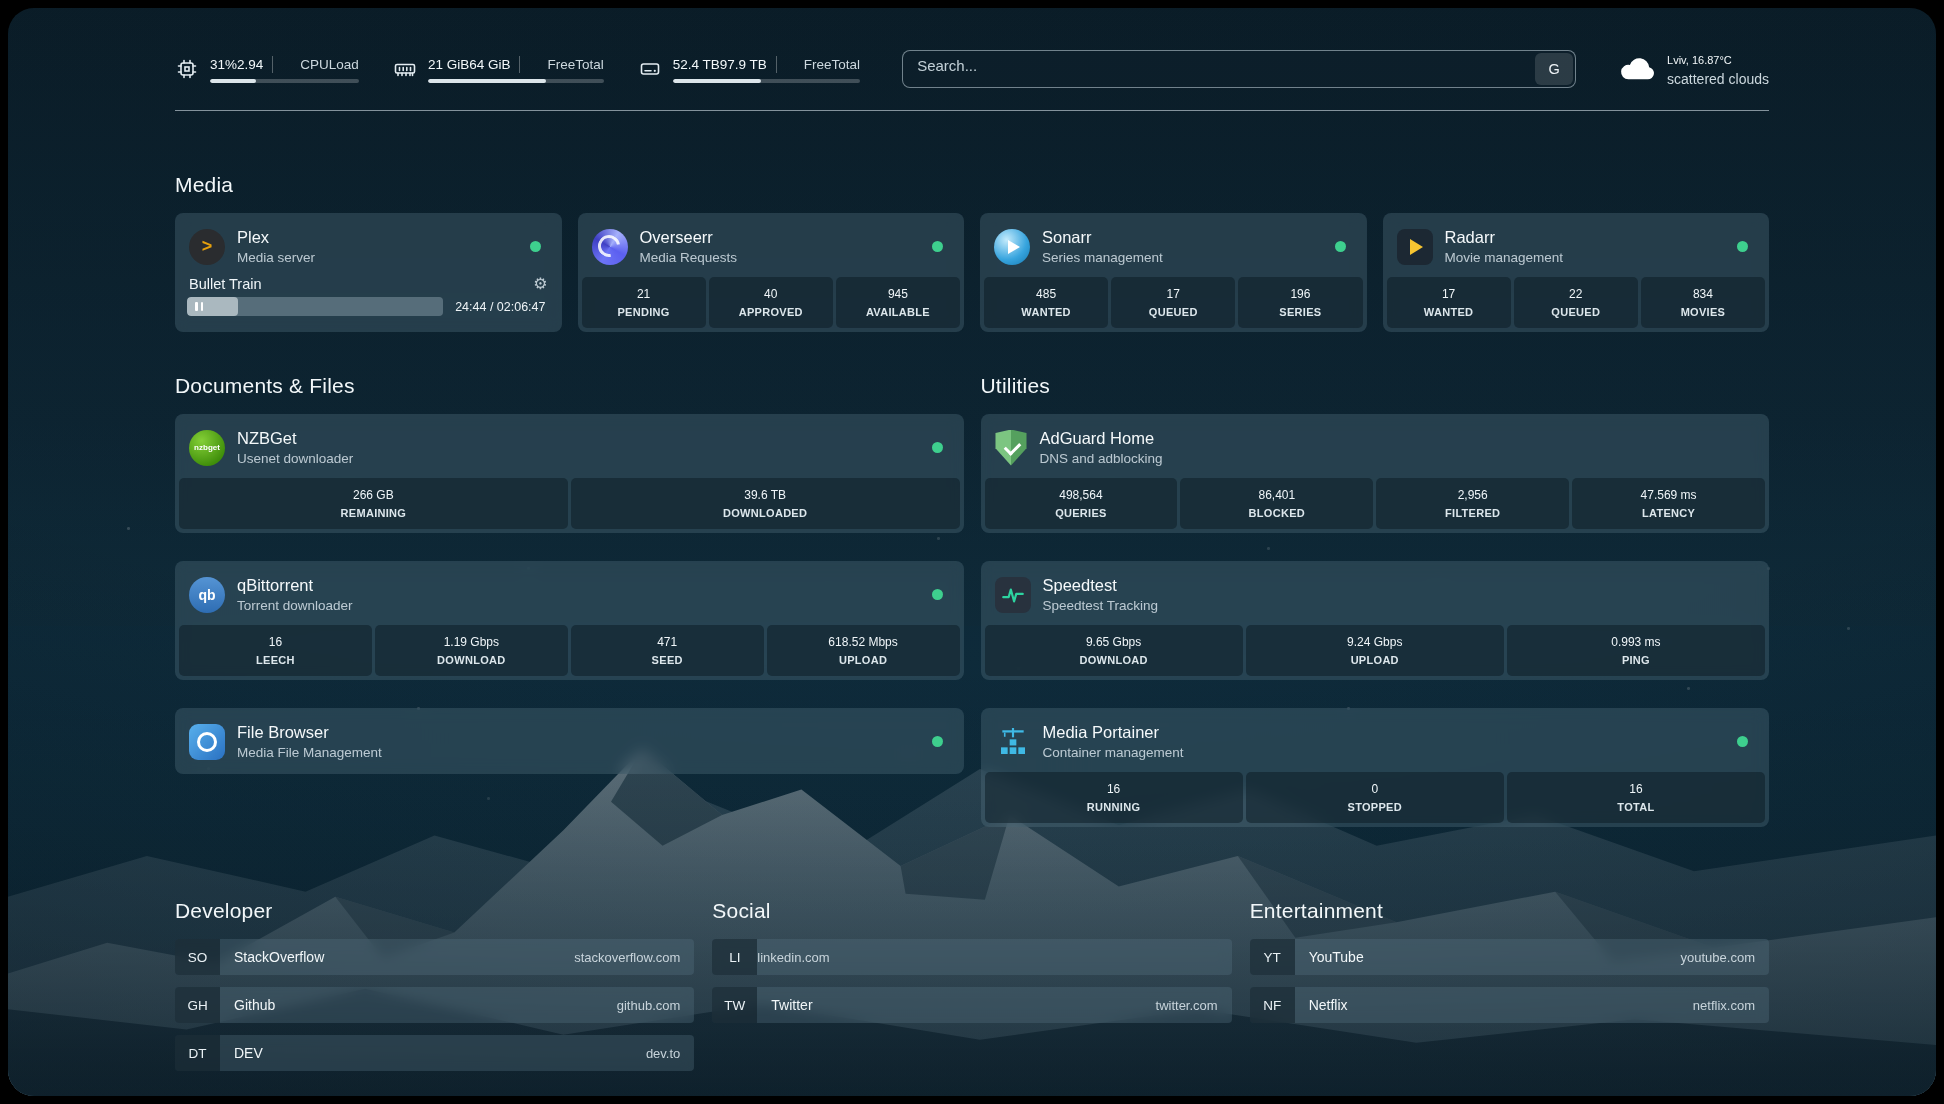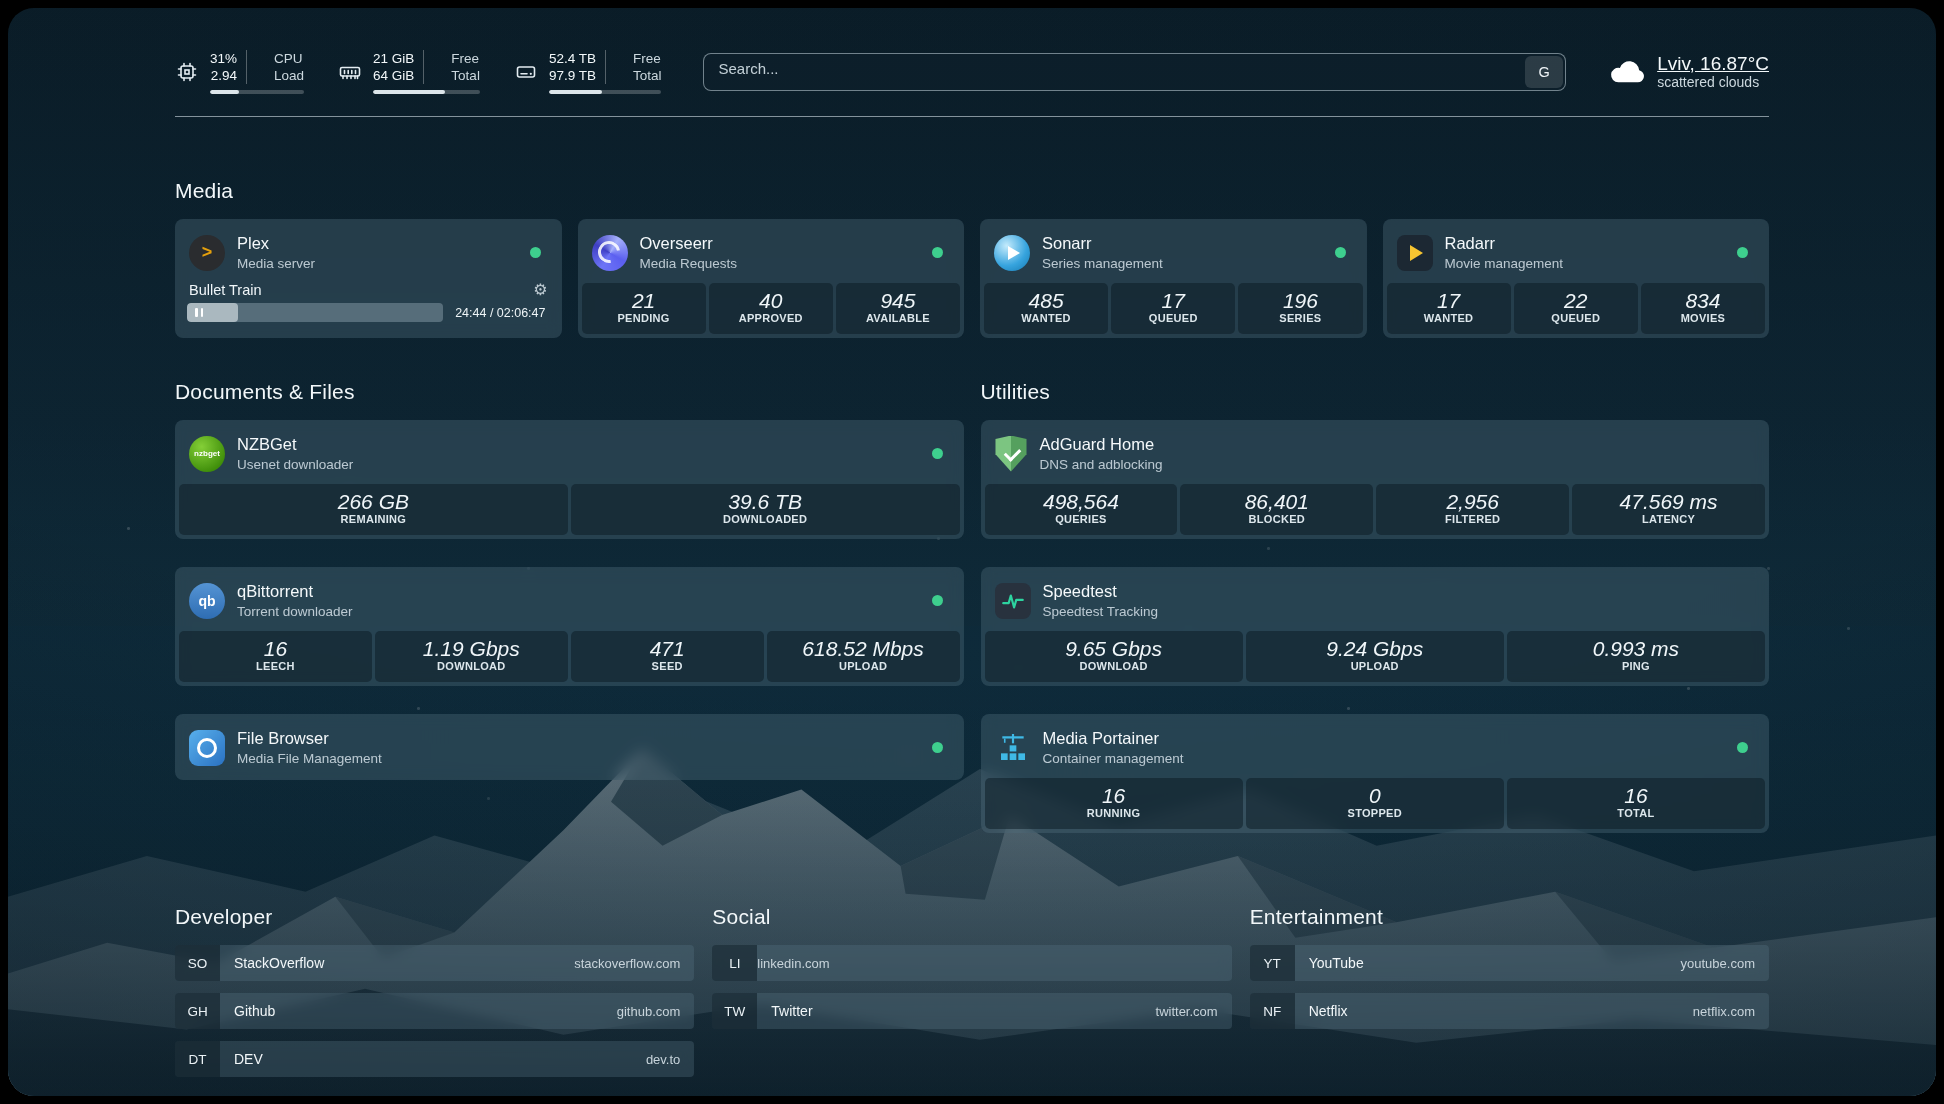--- a/index.html
+++ b/index.html
@@ -25,59 +25,59 @@
 
   .content { position: relative; height: 100%; padding: 26px 167px 0; display: flex; flex-direction: column; color: #eef4f7; }
 
   
   .topbar { display: flex; align-items: center; gap: 34px; padding: 16px 0 22px; border-bottom: 1px solid rgba(231,243,249,0.55); }
   .res { display: flex; align-items: center; gap: 11px; }
   .res-icon { width: 24px; height: 24px; color: #e3ecf1; flex: none; }
   .res-icon svg { width: 100%; height: 100%; }
   .res-body { display: flex; flex-direction: column; }
   .res-rows { display: flex; }
-  .res-col { display: flex; flex-direction: column; font-size: 13.5px; line-height: 17px; }
+  .res-col { display: flex; flex-direction: row; font-size: 13.5px; line-height: 17px; }
   .res-col.values { align-items: flex-end; padding-right: 9px; color: #f3f8fa; }
   .res-col.labels { align-items: flex-start; padding-left: 27px; border-left: 1px solid rgba(255,255,255,0.3); color: #ccd8de; }
   .res-bar { margin-top: 6px; height: 4px; border-radius: 2px; background: rgba(255,255,255,0.22); overflow: hidden; }
   .res-bar i { display: block; height: 100%; background: #dce5ea; border-radius: 2px; }
 
   .searchwrap { flex: 1; position: relative; margin: 0 8px; }
   .search-input { width: 100%; height: 38px; background: rgba(13,32,43,0.5); border: 1.5px solid rgba(197,214,223,0.55);
     border-radius: 8px; color: #ecf2f5; padding: 0 56px 8px 14px; font-size: 15px; font-family: "Liberation Sans", sans-serif; outline: none; }
   .search-input::placeholder { color: rgba(226,238,244,0.85); }
   .search-btn { position: absolute; top: 3px; right: 3px; bottom: 3px; width: 38px; border: 0; border-radius: 6px;
     background: rgba(255,255,255,0.13); color: #f0f5f8; font-size: 14.5px; display: flex; align-items: center; justify-content: center;
     font-family: "Liberation Sans", sans-serif; cursor: pointer; }
 
   .weather { display: flex; align-items: center; gap: 11px; flex: none; }
   .weather-icon { width: 38px; height: 38px; flex: none; }
   .weather-icon svg { width: 100%; height: 100%; }
-  .weather-title { font-size: 19px; color: #f3f8fa; line-height: 19px; text-decoration: underline; }
+  .weather-title { font-size: 11px; color: #f3f8fa; line-height: 19px; }
   .weather-sub { font-size: 14px; color: #ccd8de; line-height: 18px; }
 
   
   .section-title { font-size: 21px; font-weight: 500; color: #f2f7f9; letter-spacing: .2px; }
   .media-section { margin-top: 62px; }
   .media-grid { margin-top: 16px; display: grid; grid-template-columns: repeat(4, 1fr); gap: 16px; }
 
   .two-col { margin-top: 42px; display: grid; grid-template-columns: 1fr 1fr; gap: 17px; align-items: start; }
   .col-cards { margin-top: 16px; display: flex; flex-direction: column; gap: 28px; }
 
   
   .card { background: rgba(89,117,133,0.34); border-radius: 8px; padding: 4px; backdrop-filter: blur(7px); }
   .card-head { display: flex; align-items: center; gap: 12px; padding: 10px 10px 9px; border-radius: 6px; }
   .svc-text { display: flex; flex-direction: column; gap: 1px; min-width: 0; }
   .svc-name { font-size: 16.5px; font-weight: 500; color: #f5f9fb; line-height: 21px; white-space: nowrap; }
   .svc-desc { font-size: 13.5px; color: rgba(229,240,246,0.78); line-height: 17px; white-space: nowrap; }
   .dot { margin-left: auto; margin-right: 7px; width: 11px; height: 11px; border-radius: 50%; background: #3ecf8e; flex: none; align-self: center; }
 
   .stats { display: flex; gap: 3px; margin-top: 2px; }
   .stat { flex: 1; background: rgba(12,27,37,0.52); border-radius: 5px; text-align: center; padding: 8px 4px 9px; min-width: 0; }
-  .stat-v { font-size: 21px; color: #f0f6f9; line-height: 19px; white-space: nowrap; font-style: italic; }
+  .stat-v { font-size: 12px; color: #f0f6f9; line-height: 19px; white-space: nowrap; }
   .stat-l { margin-top: 2px; font-size: 11px; font-weight: 700; letter-spacing: .3px; color: #dde7ec; line-height: 13px; white-space: nowrap; }
 
   
   .svc-icon { width: 36px; height: 36px; flex: none; position: relative; display: flex; align-items: center; justify-content: center; }
   .icon-plex { border-radius: 50%; background: #2a2c2f; color: #e5a00d; font-weight: 900; font-size: 18px; }
   .icon-overseerr { border-radius: 50%; background: conic-gradient(from 210deg, #6d74f6, #3f3fc4, #a5b0fb, #5b5ff0, #6d74f6); }
   .icon-overseerr::after { content: ""; position: absolute; width: 16px; height: 16px; left: 6px; top: 6px; border-radius: 50%;
     border: 3px solid rgba(255,255,255,0.85); border-right-color: transparent; transform: rotate(35deg); }
   .icon-sonarr { border-radius: 50%; background: radial-gradient(circle at 35% 30%, #c4ebfc, #37a4de 58%, #1478b0); }
   .icon-sonarr::after { content: ""; position: absolute; left: 14px; top: 11px; border-left: 12px solid #fff;

